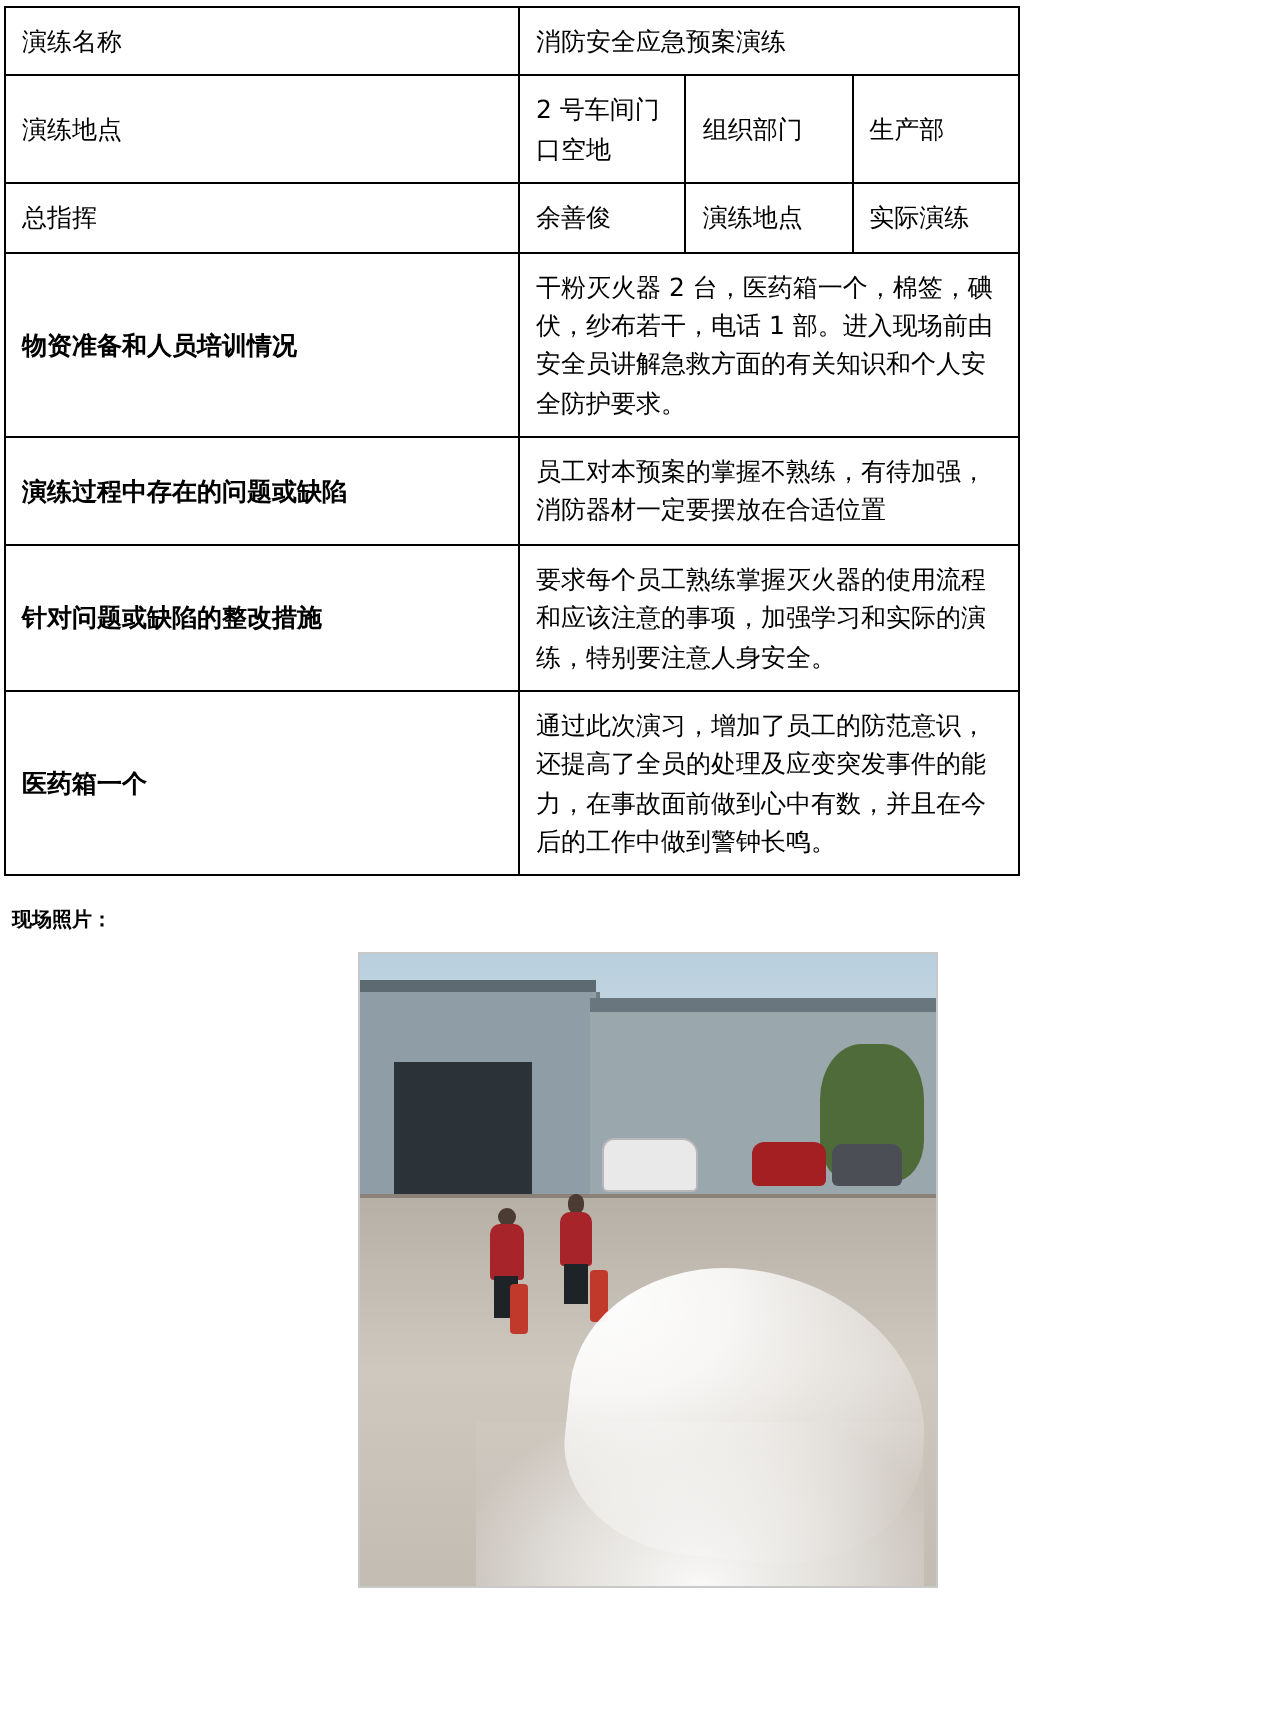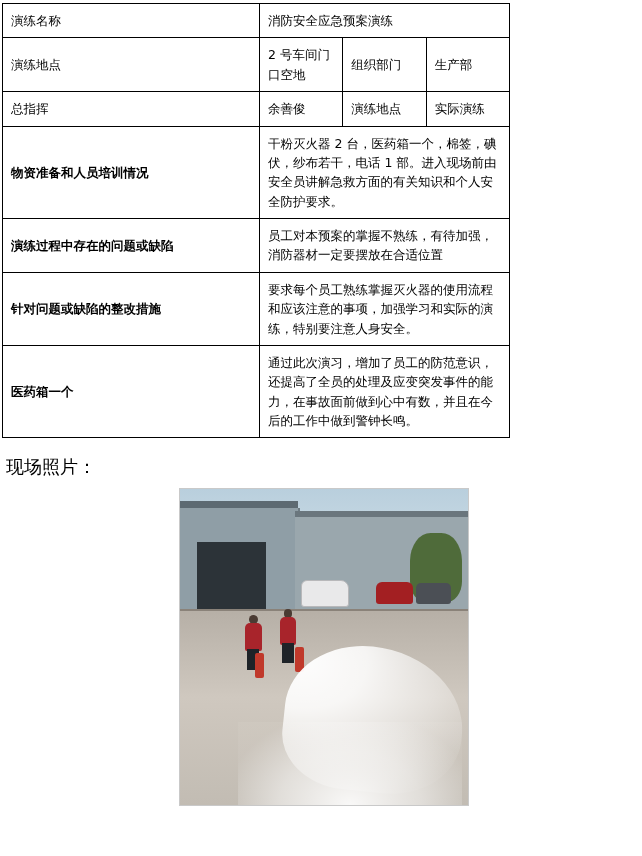--- a/index.html
+++ b/index.html
@@ -42,22 +42,22 @@
   }
   td.tall {
     vertical-align: middle;
     font-weight: bold;
   }
   .photo-section {
     margin-top: 16px;
     padding-left: 6px;
   }
   .photo-caption {
-    font-size: 18px;
-    font-weight: normal;
+    font-size: 10px;
+    font-weight: bold;
     line-height: 1.4;
   }
   .photo-wrap {
     margin-top: 8px;
     display: flex;
     justify-content: center;
   }
   .photo {
     width: 288px;
     height: 316px;

